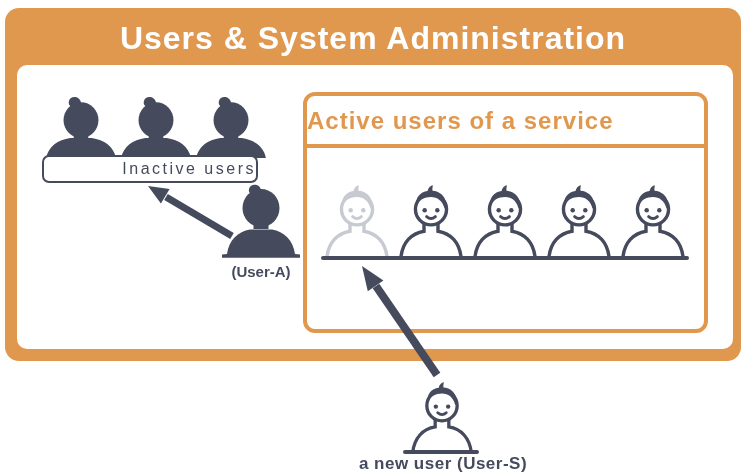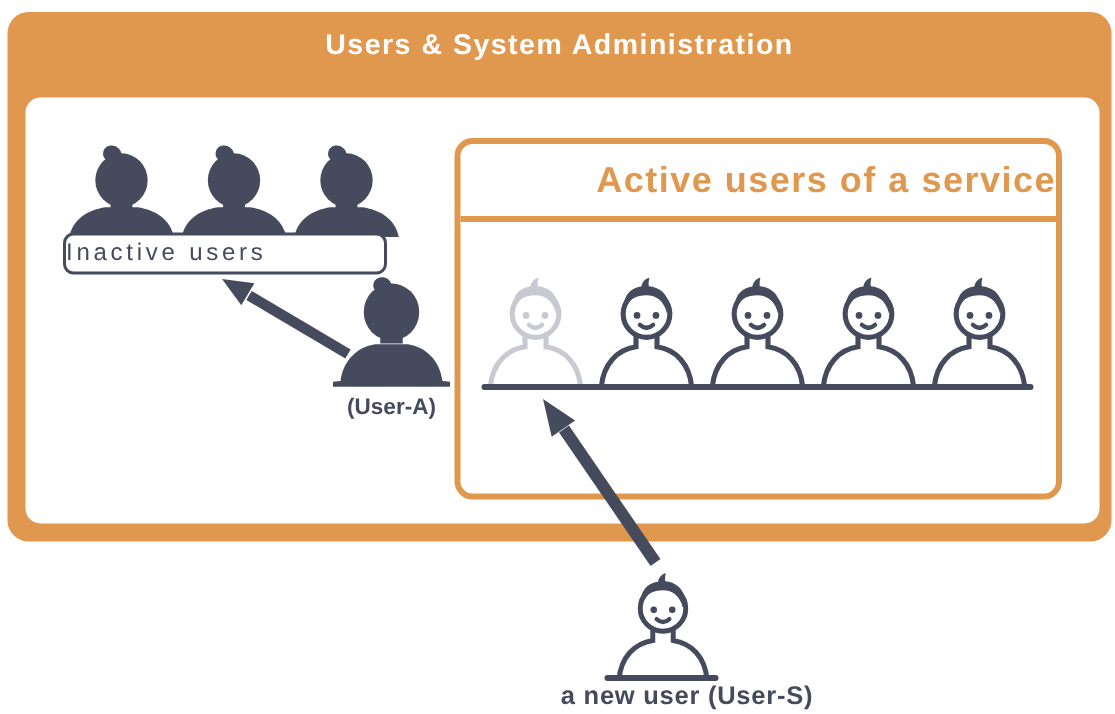--- a/index.html
+++ b/index.html
@@ -7,70 +7,70 @@
     position:relative;width:743px;height:476px;background:#fff;overflow:hidden;
     font-family:"Liberation Sans","DejaVu Sans",sans-serif;color:#454a5c;
   }
   
   .outer-box{
     position:absolute;left:5px;top:8px;width:736px;height:353px;
     background:#e0984f;border-radius:14px;
   }
   .outer-title{
     position:absolute;left:0;top:12px;width:100%;text-align:center;
-    font-size:19px;font-weight:bold;color:#ffffff;letter-spacing:1px;
+    font-size:32px;font-weight:bold;color:#ffffff;letter-spacing:1px;
   }
   .inner-white{
     position:absolute;left:12px;right:8px;top:57px;bottom:12px;
     background:#ffffff;border-radius:10px;
   }
   
   .inactive-row{
     position:absolute;left:42px;top:94px;display:flex;z-index:1;
   }
   .inactive-row .fig{width:78px;height:64px;margin-right:-3px;}
   .inactive-label{
     position:absolute;left:42px;top:155px;width:212px;height:24px;z-index:5;
     background:#ffffff;border:2px solid #454a5c;border-radius:7px;
-    text-align:left;line-height:24px;font-size:16px;letter-spacing:2.5px;color:#454a5c;
+    text-align:right;line-height:24px;font-size:16px;letter-spacing:2.5px;color:#454a5c;
   }
   .user-a{position:absolute;left:219px;top:183px;width:84px;height:76px;z-index:2;}
   .user-a-label{
     position:absolute;left:196px;top:263px;width:130px;text-align:center;
     font-size:15px;font-weight:bold;color:#454a5c;z-index:2;
   }
   .arrow1{position:absolute;left:136px;top:176px;width:105px;height:68px;z-index:4;}
   
   .active-panel{
     position:absolute;left:303px;top:92px;width:397px;height:233px;
     background:#ffffff;border:4px solid #e0984f;border-radius:12px;z-index:1;
   }
   .active-header{
-    height:48px;line-height:50px;text-align:right;border-bottom:4px solid #e0984f;
+    height:48px;line-height:50px;text-align:left;border-bottom:4px solid #e0984f;
     font-size:24px;font-weight:bold;color:#e0984f;letter-spacing:1px;
   }
   .active-row{
     position:absolute;left:322px;top:184px;width:366px;height:74px;
     display:flex;justify-content:space-between;z-index:2;
   }
   .active-row .fig{width:70px;height:74px;color:#454a5c;}
   .active-row .fig.gray{color:#c8cad2;}
   .active-baseline{
     position:absolute;left:321px;top:256px;width:368px;height:4px;
     background:#454a5c;border-radius:2px;z-index:2;
   }
   
   .arrow2{position:absolute;left:350px;top:258px;width:100px;height:122px;z-index:6;}
   .new-user{position:absolute;left:405px;top:381px;width:74px;height:72px;z-index:2;}
   .new-user-baseline{
     position:absolute;left:403px;top:450px;width:76px;height:3.5px;
     background:#454a5c;border-radius:2px;
   }
   .new-user-label{
-    position:absolute;left:358px;top:454px;width:200px;text-align:center;
+    position:absolute;left:343px;top:454px;width:200px;text-align:center;
     font-size:17px;font-weight:bold;color:#454a5c;letter-spacing:0.5px;
   }
   svg{display:block;}
 </style>
 </head>
 <body>
 
 <svg aria-hidden="true" style="position:absolute;width:0;height:0">
   <defs>
 

